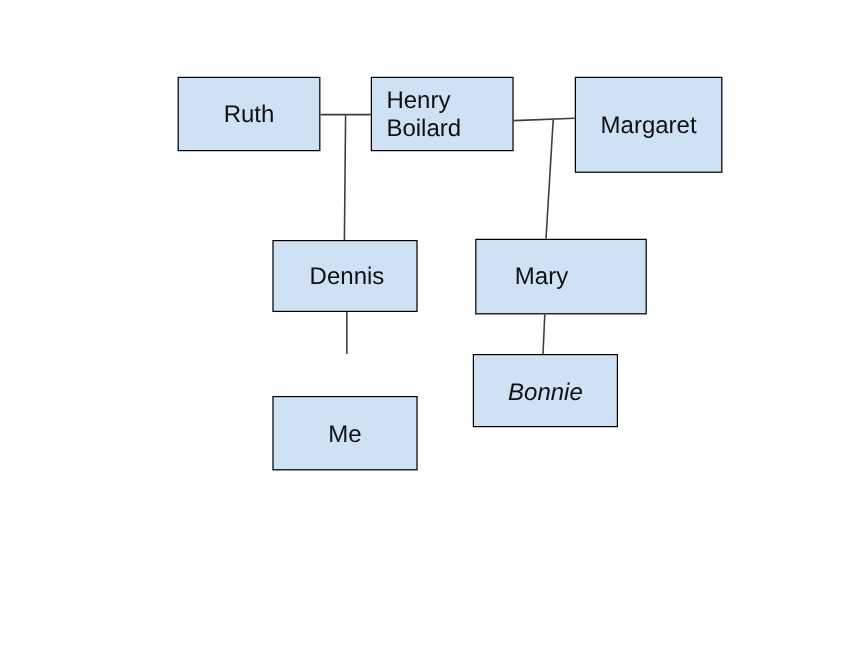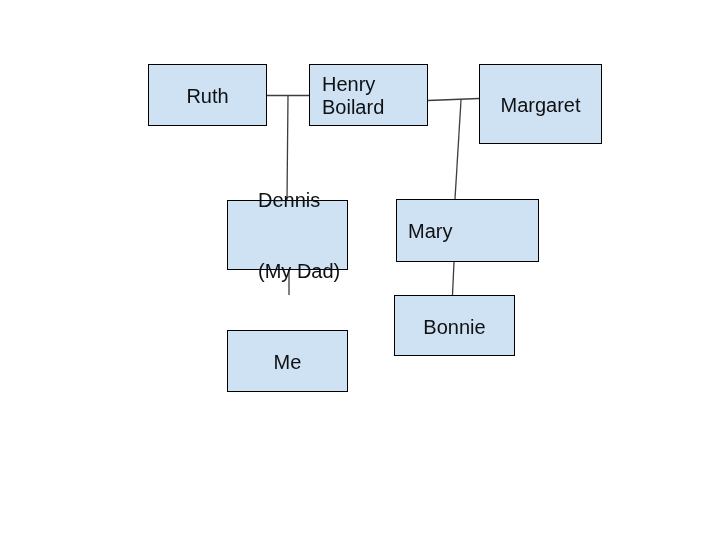--- a/index.html
+++ b/index.html
@@ -35,21 +35,21 @@
     display: flex;
     flex-direction: column;
     justify-content: center;
   }
   .node .line { white-space: nowrap; }
   .node.center { align-items: center; text-align: center; padding-top: 3px; }
   .node.left   { align-items: flex-start; text-align: left; padding-top: 2px; }
   .pad-12 { padding-left: 12px; }
   .pad-30 { padding-left: 30px; }
   .pad-2  { padding-left: 2px; }
-  .indent-15 { margin-left: 9px; }
+  .indent-15 { margin-left: 30px; }
 </style>
 </head>
 <body>
 
 <div class="canvas">
 
   <svg class="connectors" width="720" height="540">
     <line x1="267" y1="95.5" x2="310" y2="95.5"></line>
     <line x1="428" y1="100.5" x2="479" y2="98.5"></line>
     <line x1="288" y1="96" x2="287" y2="200"></line>
@@ -64,30 +64,29 @@
   </div>
 
   <div class="node center" style="left:148px; top:64px; width:119px; height:62px;">
     <span class="line">Ruth</span>
   </div>
 
   <div class="node center" style="left:479px; top:64px; width:123px; height:80px;">
     <span class="line">Margaret</span>
   </div>
 
-  <div class="node left pad-30" style="left:227px; top:200px; width:121px; height:70px;gap:48px;">
+  <div class="node left pad-30" style="left:227px; top:200px; width:121px; height:60px;gap:48px;">
     <span class="line">Dennis</span>
-    <span class="line">(My Dad)</span>
   </div>
 
   <div class="node left pad-2" style="left:396px; top:199px; width:143px; height:63px;">
     <span class="line indent-15">Mary</span>
   </div>
 
   <div class="node center" style="left:227px; top:295px; width:121px; height:62px;margin-top:35px;">
     <span class="line">Me</span>
   </div>
 
-  <div class="node center" style="left:394px; top:295px; width:121px; height:61px;">
+  <div class="node center" style="left:394px; top:295px; width:121px; height:61px;font-style:italic;">
     <span class="line">Bonnie</span>
   </div>
 
 </div>
 
 </body></html>

